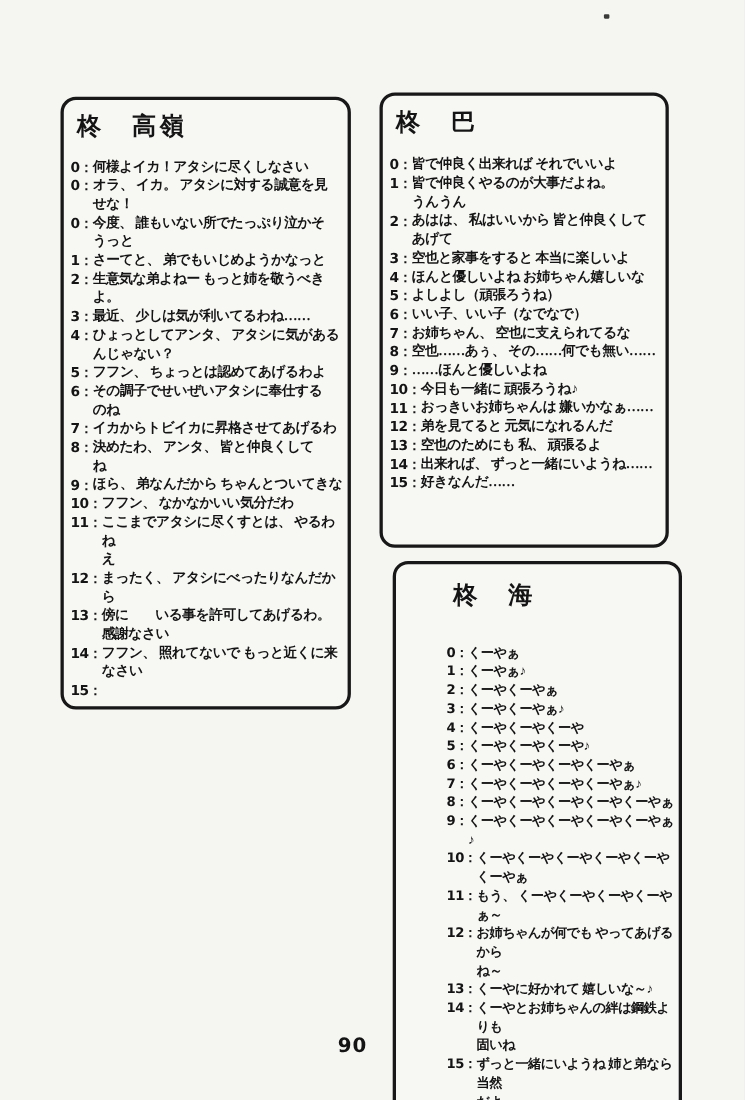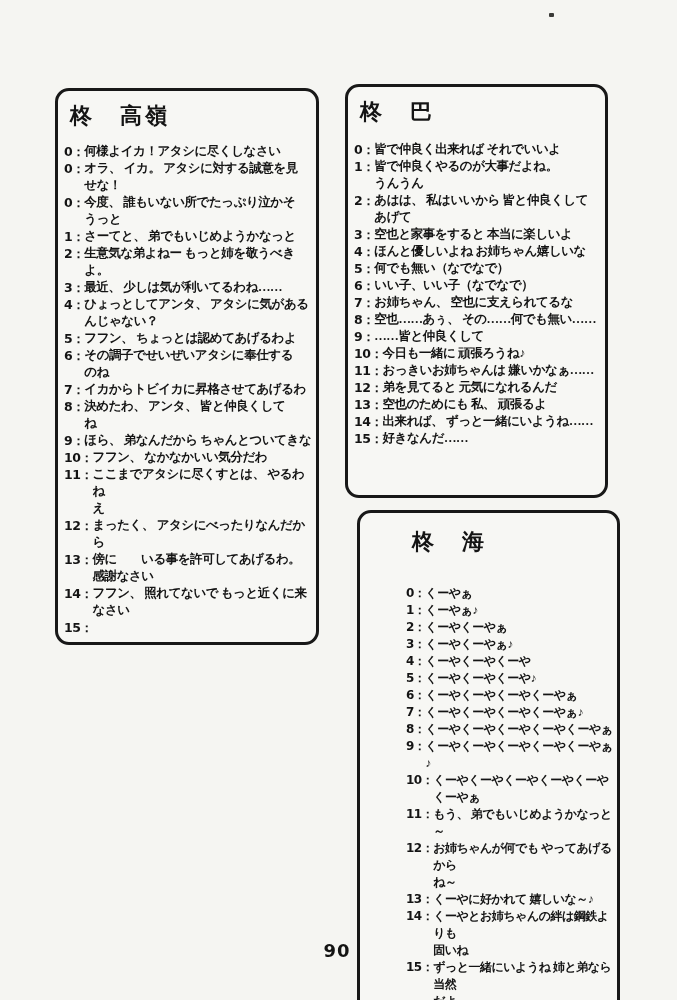--- a/index.html
+++ b/index.html
@@ -49,21 +49,21 @@
   #box-umi .list   { margin-top: 30px; font-size: 12px; letter-spacing: -0.5px; }
 
   .line { display: flex; align-items: flex-start; }
   .line .n { flex: none; white-space: pre; }
   .line .t { flex: 1 1 auto; white-space: pre-wrap; word-break: break-all; font-family: Liberation Serif, serif; }
 
   .page-number {
     position: absolute;
     left: 307px; top: 940px;
     width: 60px;
-    text-align: center;
+    text-align: left;
     font-size: 18px;
     font-weight: 700;
     letter-spacing: 1px;
   }
   .ink-speck {
     position: absolute;
     left: 549px; top: 13px;
     width: 5px; height: 4px;
     background: #3a3a38;
     border-radius: 1px;
@@ -206,41 +206,41 @@
           <span class="t">空也と家事をすると 本当に楽しいよ</span>
         </div>
 
         <div class="line">
           <span class="n">4：</span>
           <span class="t">ほんと優しいよね お姉ちゃん嬉しいな</span>
         </div>
 
         <div class="line">
           <span class="n">5：</span>
-          <span class="t">何でも無い（なでなで）</span>
+          <span class="t">よしよし（頑張ろうね）</span>
         </div>
 
         <div class="line">
           <span class="n">6：</span>
           <span class="t">いい子、いい子（なでなで）</span>
         </div>
 
         <div class="line">
           <span class="n">7：</span>
           <span class="t">お姉ちゃん、 空也に支えられてるな</span>
         </div>
 
         <div class="line">
           <span class="n">8：</span>
           <span class="t">空也……あぅ、 その……何でも無い……</span>
         </div>
 
         <div class="line">
           <span class="n">9：</span>
-          <span class="t">……皆と仲良くして</span>
+          <span class="t">……ほんと優しいよね</span>
         </div>
 
         <div class="line">
           <span class="n">10：</span>
           <span class="t">今日も一緒に 頑張ろうね♪</span>
         </div>
 
         <div class="line">
           <span class="n">11：</span>
           <span class="t">おっきいお姉ちゃんは 嫌いかなぁ……</span>
@@ -322,21 +322,21 @@
           <span class="t">くーやくーやくーやくーやくーやぁ♪</span>
         </div>
 
         <div class="line">
           <span class="n">10：</span>
           <span class="t">くーやくーやくーやくーやくーやくーやぁ</span>
         </div>
 
         <div class="line">
           <span class="n">11：</span>
-          <span class="t">もう、 弟でもいじめようかなっと～</span>
+          <span class="t">もう、 くーやくーやくーやくーやぁ～</span>
         </div>
 
         <div class="line">
           <span class="n">12：</span>
           <span class="t">お姉ちゃんが何でも やってあげるから
 ね～</span>
         </div>
 
         <div class="line">
           <span class="n">13：</span>

